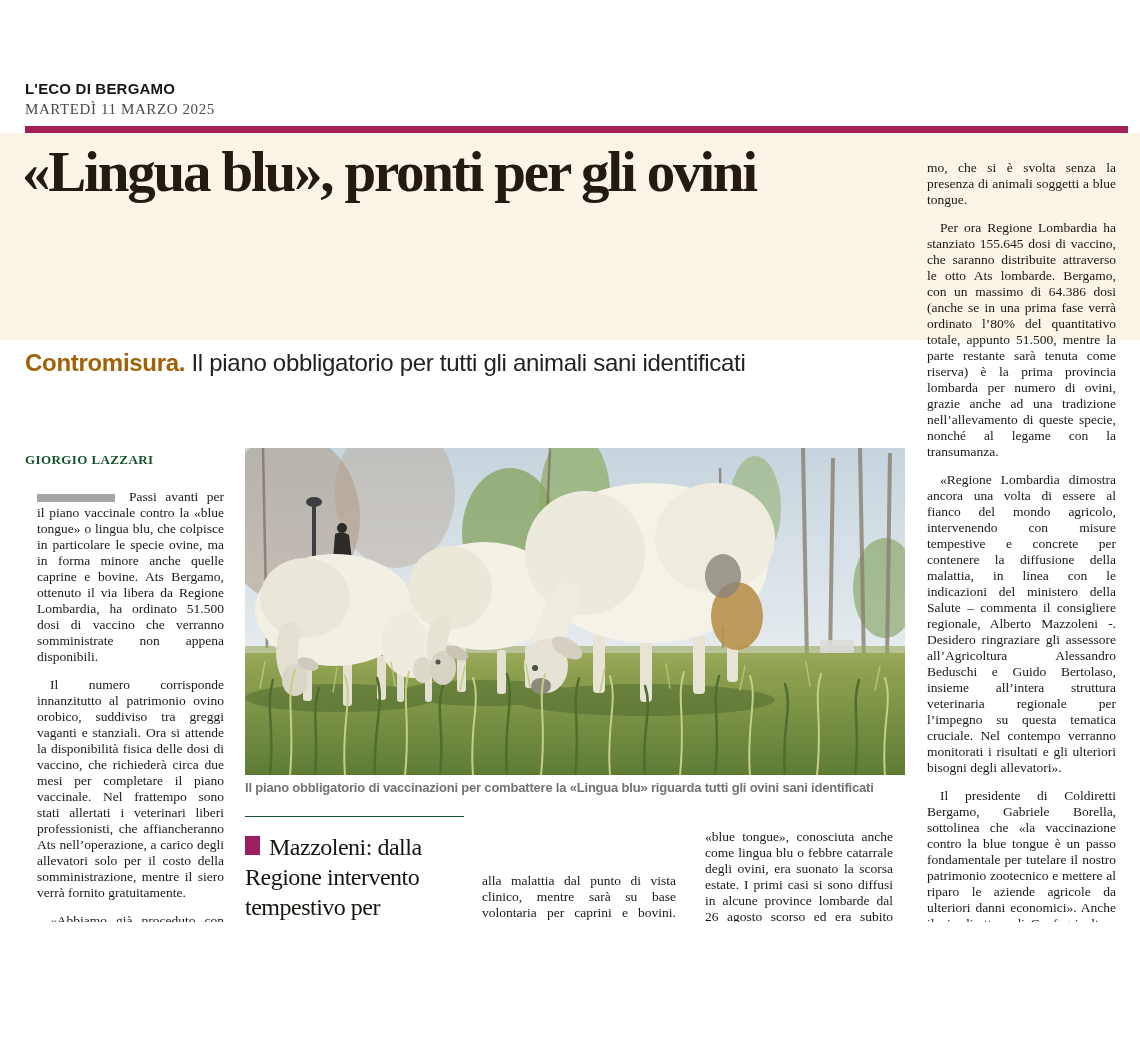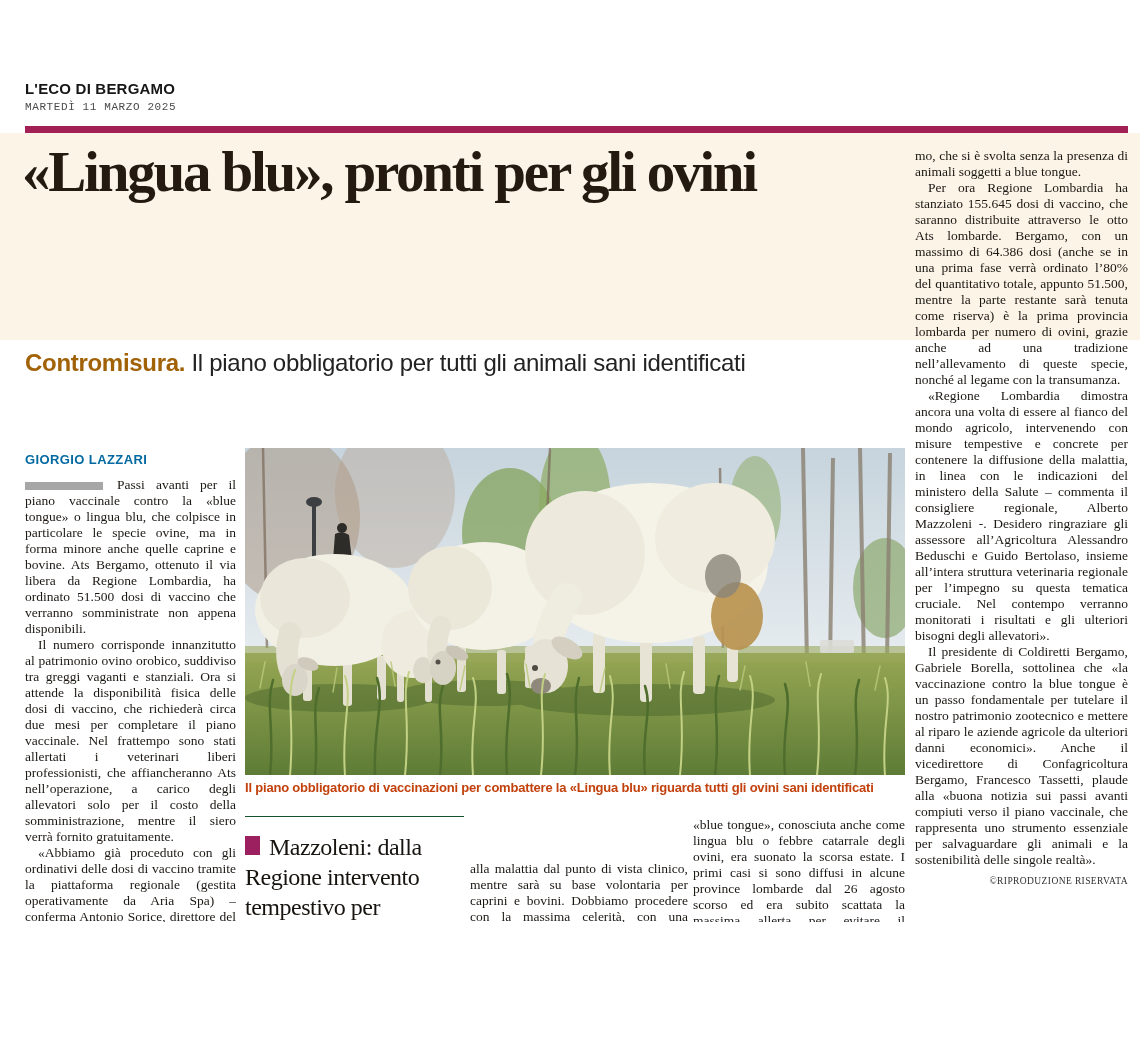--- a/index.html
+++ b/index.html
@@ -2,53 +2,53 @@
 <html lang="it"><head>
 <meta charset="utf-8">
 <style>
   html,body{margin:0;padding:0;background:#ffffff;}
   .page{position:relative;width:1140px;height:922px;background:#ffffff;overflow:hidden;
         font-family:"Liberation Serif",serif;color:#1b1713;padding-left:41px;}
   .abs{position:absolute;}
 
   .masthead-name{left:25px;top:80px;font-family:"Liberation Sans",sans-serif;
       font-weight:bold;font-size:15px;letter-spacing:.2px;color:#161616;}
-  .masthead-date{left:25px;top:101px;font-family:Liberation Mono, monospace;
-      font-size:11px;letter-spacing:.6px;color:#4a4a4a;text-align:right;}
+  .masthead-date{left:25px;top:101px;font-family:Liberation Serif, serif;
+      font-size:15px;letter-spacing:.6px;color:#4a4a4a;text-align:right;}
 
   .accent-bar{left:25px;top:126px;width:1103px;height:7px;background:#a32057;}
   .head-band{left:0;top:133px;width:1140px;height:207px;background:#fbf4e7;}
 
   .headline{left:22px;top:140px;width:900px;font-weight:bold;font-size:57px;
       line-height:1.14;letter-spacing:-2.2px;color:#241a10;white-space:nowrap;}
   .headline span{display:block;}
 
   .kicker{left:25px;top:347px;width:890px;font-family:"Liberation Sans",sans-serif;
       font-size:24px;line-height:1.35;letter-spacing:-.3px;color:#222;}
   .kicker-label{font-weight:bold;color:#a16207;}
 
-  .byline{left:25px;top:452px;font-family:Liberation Sans, sans-serif;
-      font-weight:bold;font-size:13px;letter-spacing:.4px;color:#0369a1;}
+  .byline{left:25px;top:452px;font-family:Liberation Serif, serif;
+      font-weight:bold;font-size:13px;letter-spacing:.4px;color:#14532d;}
 
   .bodycol{font-size:13.5px;line-height:16px;text-align:justify;overflow:hidden;}
-  .bodycol p{margin:0;}
+  .bodycol p{margin:12px;}
   .bodycol p.indent{text-indent:13px;}
   .lede-bar{display:inline-block;width:78px;height:8px;background:#a6a6a6;
       margin-right:14px;vertical-align:middle;}
 
   .col1{left:25px;top:477px;width:211px;height:577px;}
   .col3{left:470px;top:861px;width:218px;height:238px;}
   .col4{left:693px;top:817px;width:212px;height:238px;}
   .col5{left:915px;top:148px;width:213px;height:906px;}
 
   .photo{left:245px;top:448px;width:660px;height:327px;margin:0;overflow:hidden;}
   .photo svg{display:block;}
 
   .caption{left:245px;top:780px;width:660px;font-family:"Liberation Sans",sans-serif;
-      font-weight:bold;font-size:13px;letter-spacing:-.2px;color:#c2410c;}
+      font-weight:bold;font-size:13px;letter-spacing:-.2px;color:#737373;}
 
   .pullquote{left:245px;top:816px;width:219px;border-top:1px solid #14532d;padding-top:15px;}
   .pq-square{display:inline-block;width:15px;height:19px;background:#9c2060;
       margin-right:9px;vertical-align:baseline;}
   .pq-text{font-size:24px;line-height:1.26;letter-spacing:-.5px;color:#17130f;}
 
   .copyright{display:block;text-align:right;font-family:Liberation Serif, serif;
       font-size:9.5px;letter-spacing:.4px;color:#2e2e2e;margin-top:5px;}
 </style>
 </head>

